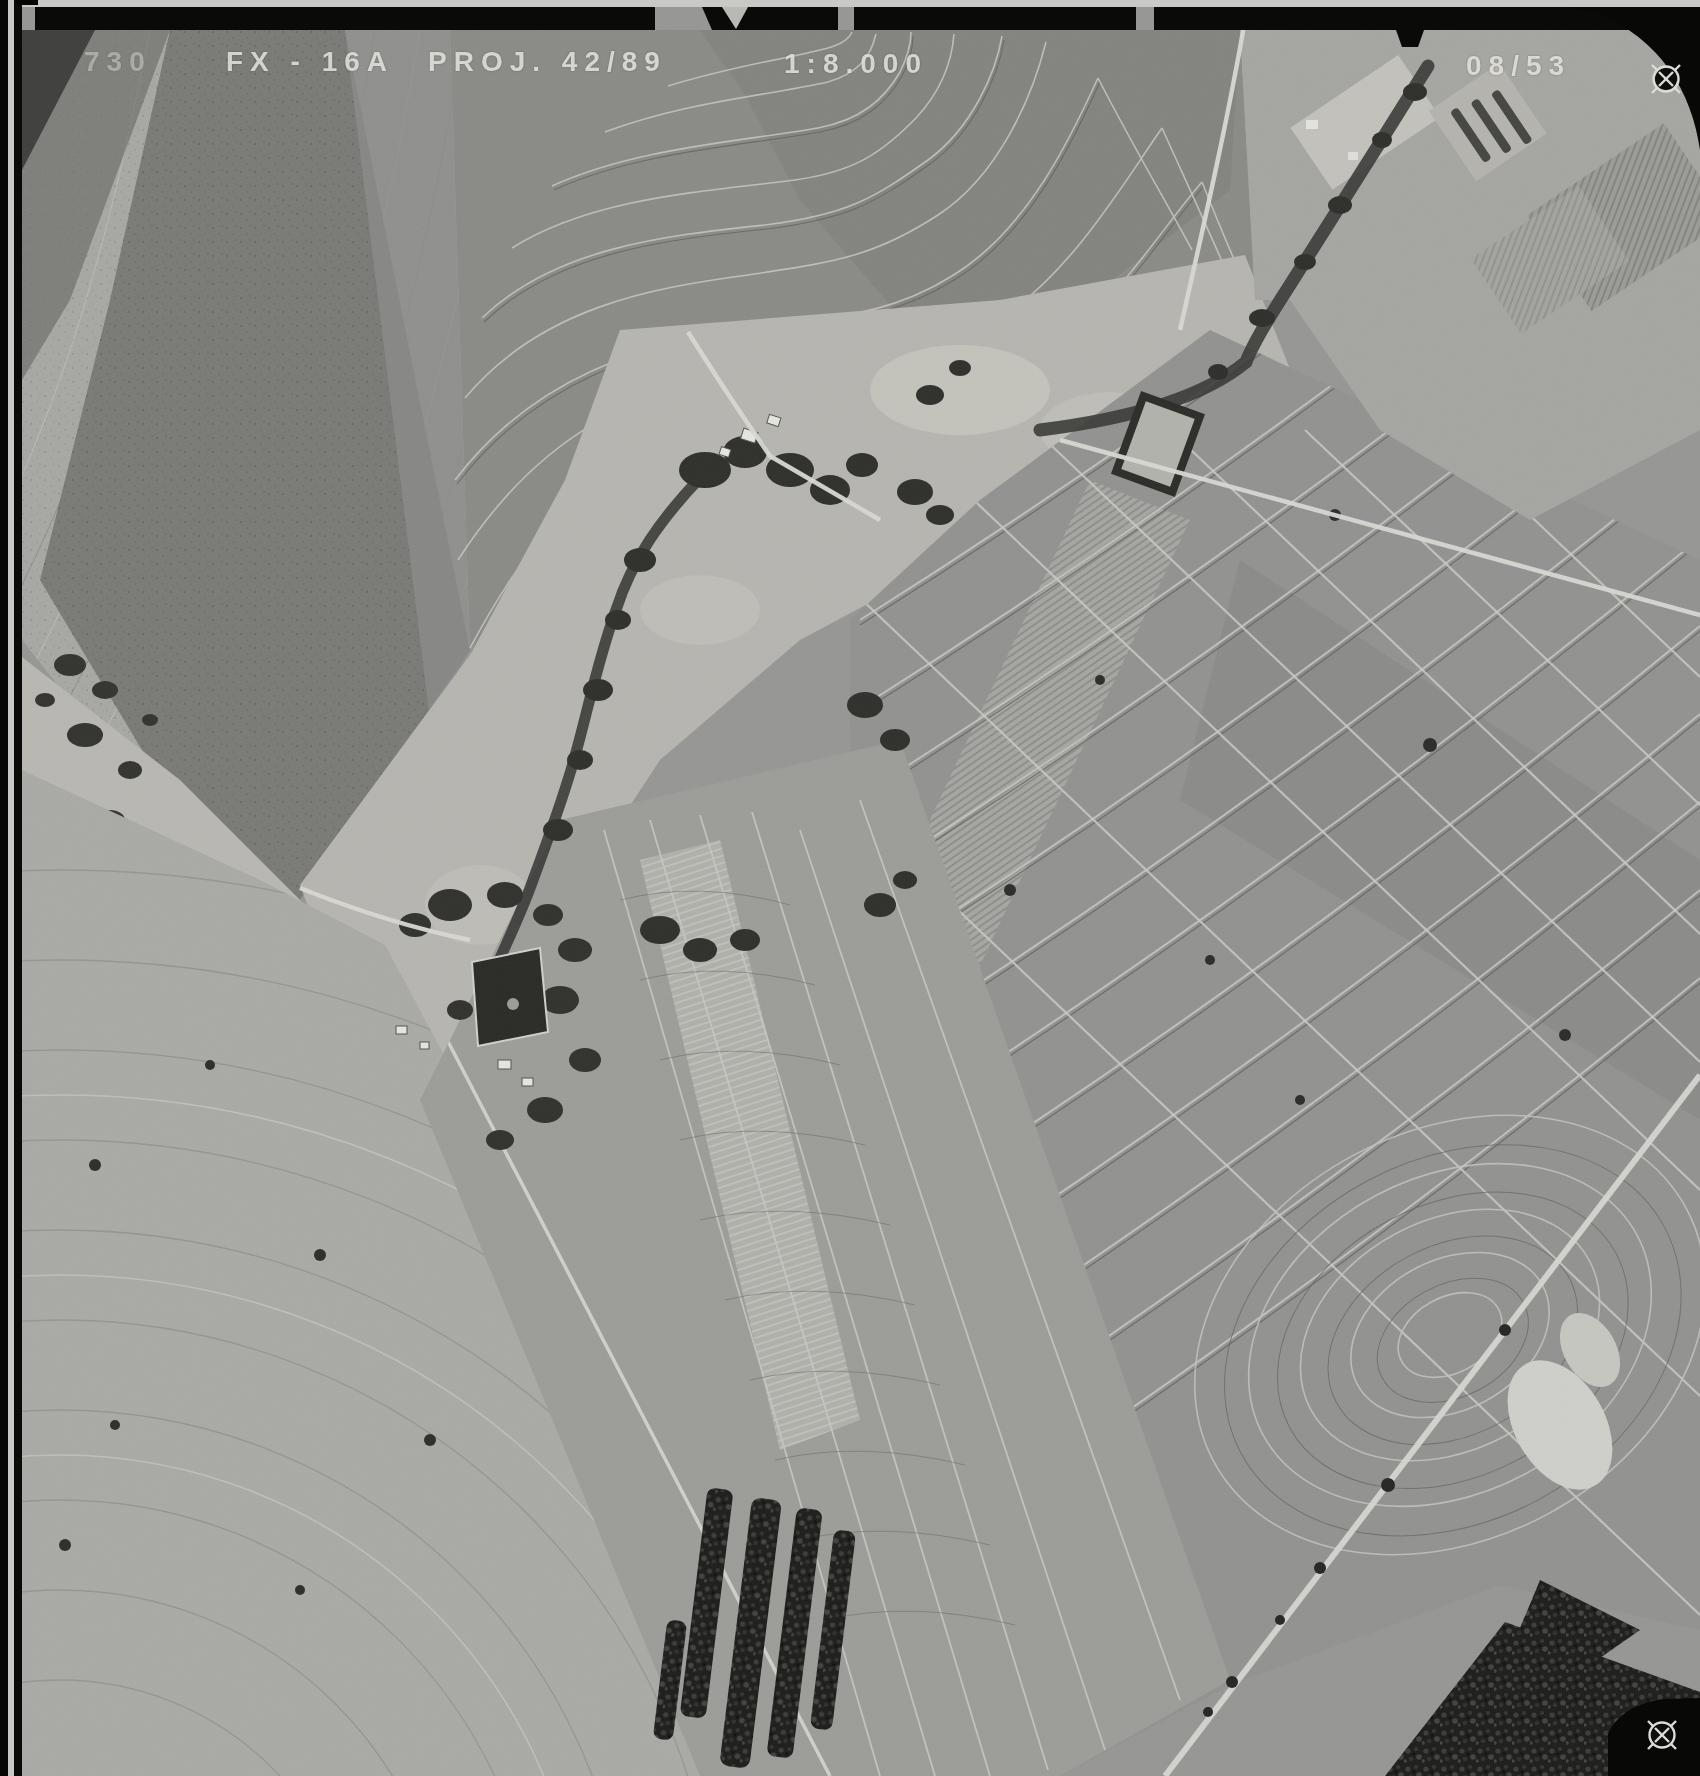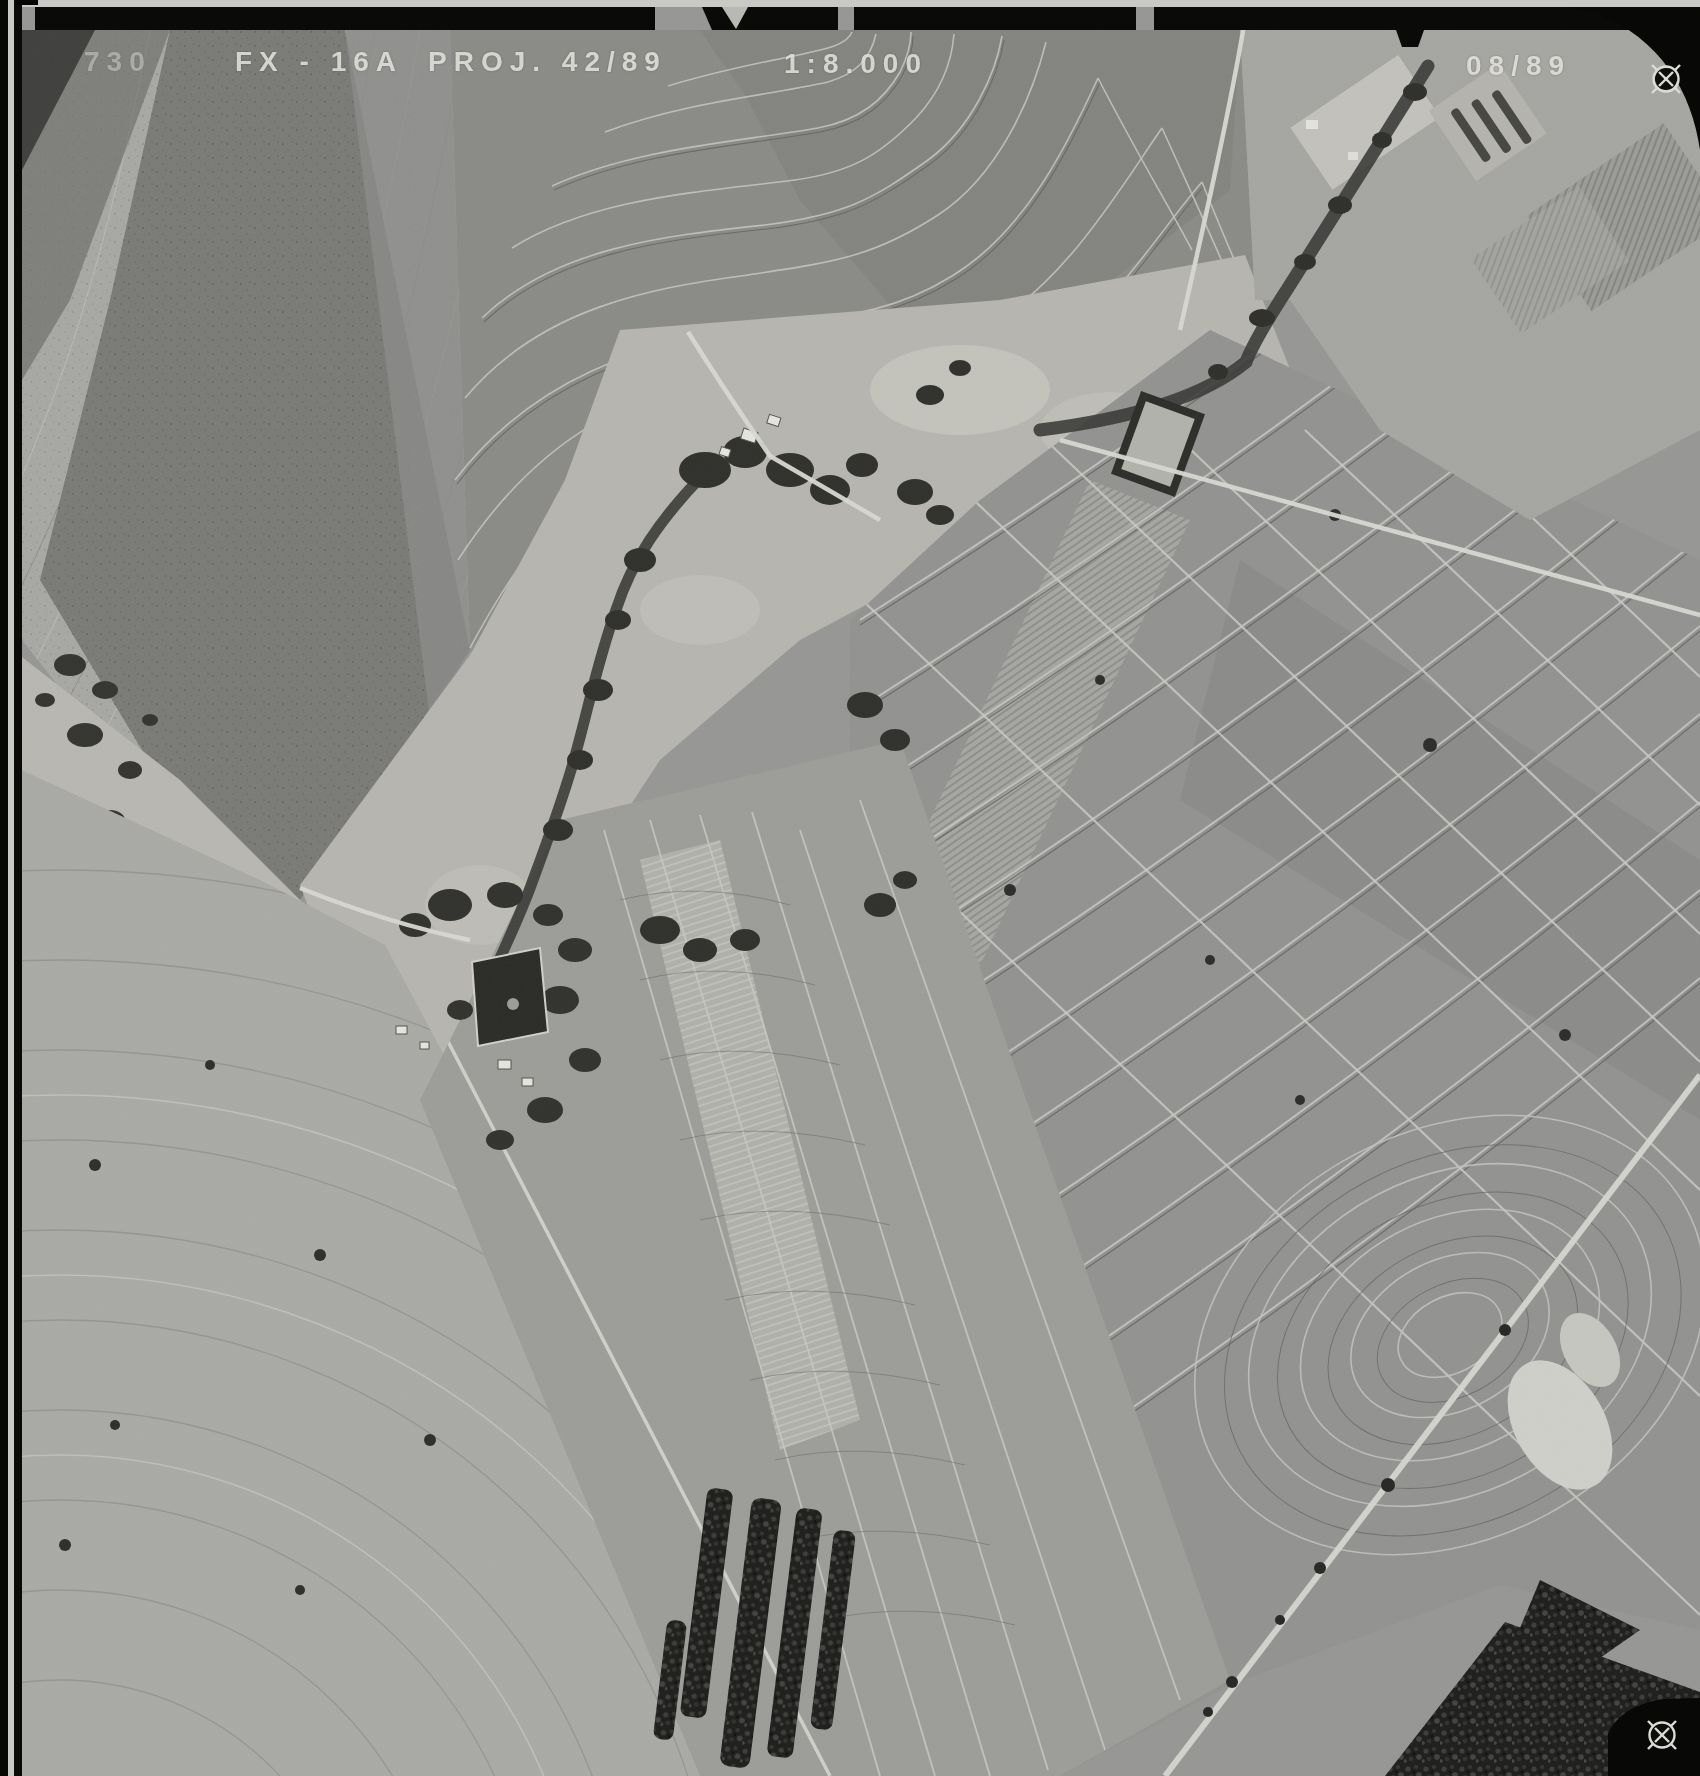--- a/index.html
+++ b/index.html
@@ -9,21 +9,21 @@
   
   .edge-strip-top{position:absolute;left:22px;top:0;width:1678px;height:7px;}
   .edge-strip-left{position:absolute;left:8px;top:0;width:6px;height:1776px;}
   .border-left-outer{position:absolute;left:0;top:0;width:8px;height:1776px;}
   .border-left-inner{position:absolute;left:14px;top:0;width:8px;height:1776px;}
   
   .anno{position:absolute;top:46px;font-weight:bold;font-size:28px;letter-spacing:7px;
         color:rgba(238,237,230,.82);text-shadow:0 0 2px rgba(30,30,30,.35);white-space:nowrap;}
   .anno.dim{opacity:.5;}
   .a-num{left:84px;}
-  .a-fx{left:226px;margin-left:9px;}
+  .a-fx{left:226px;}
   .a-proj{left:428px;}
   .a-scale{left:768px;top:48px;margin-left:16px;}
   .a-pref{left:956px;letter-spacing:5px;}
   .a-date{left:1466px;top:50px;}
 </style>
 </head>
 <body>
 
 <div class="stage">
 
@@ -426,15 +426,15 @@
         <line x1="-7" y1="-7" x2="7" y2="7"></line>
           <line x1="-7" y1="7" x2="7" y2="-7"></line>
       </g>
     </g>
   </svg>
 
   <span class="anno dim a-num">730</span>
   <span class="anno a-fx">FX - 16A</span>
   <span class="anno a-proj">PROJ. 42/89</span>
   <span class="anno a-scale">1:8.000</span>
-  <span class="anno a-date">08/89</span>
+  <span class="anno a-date">08/53</span>
 
 </div>
 
 </body></html>

